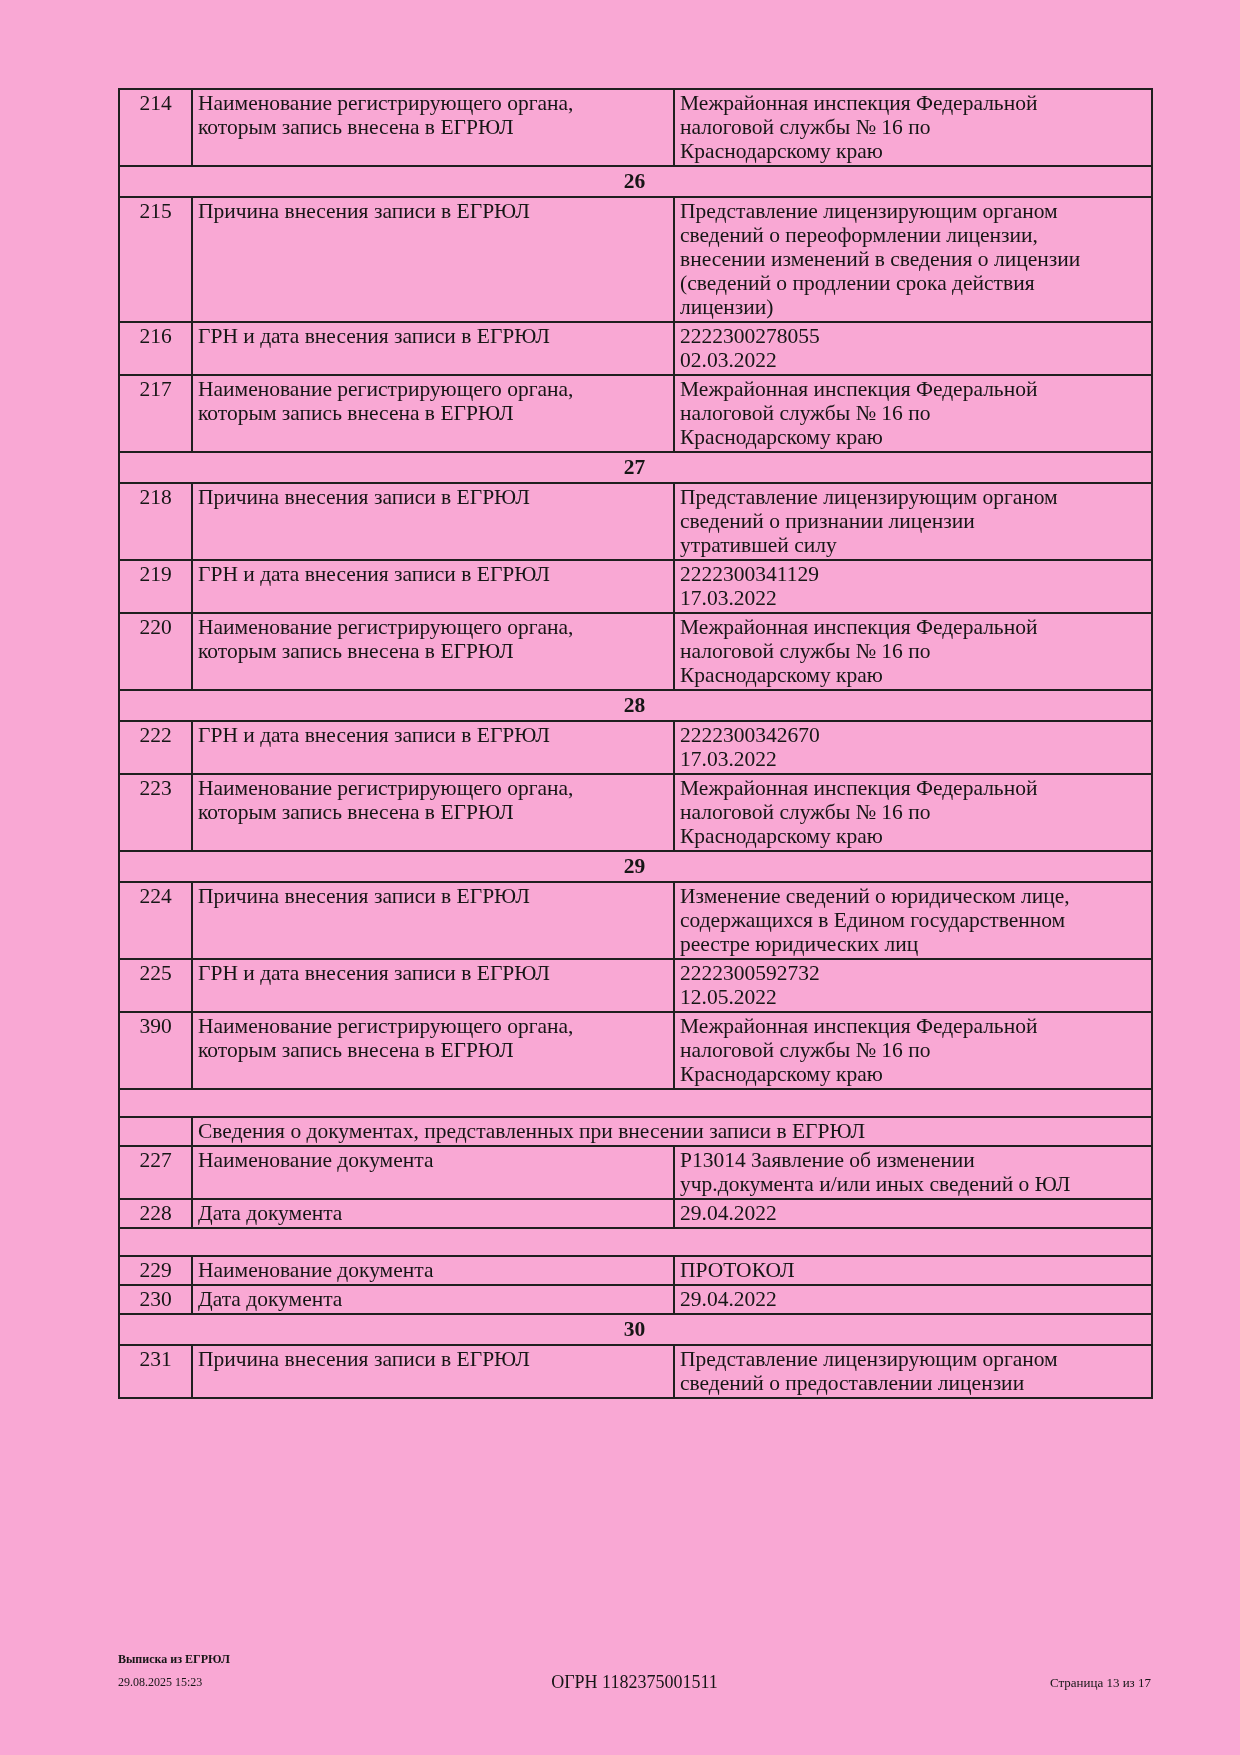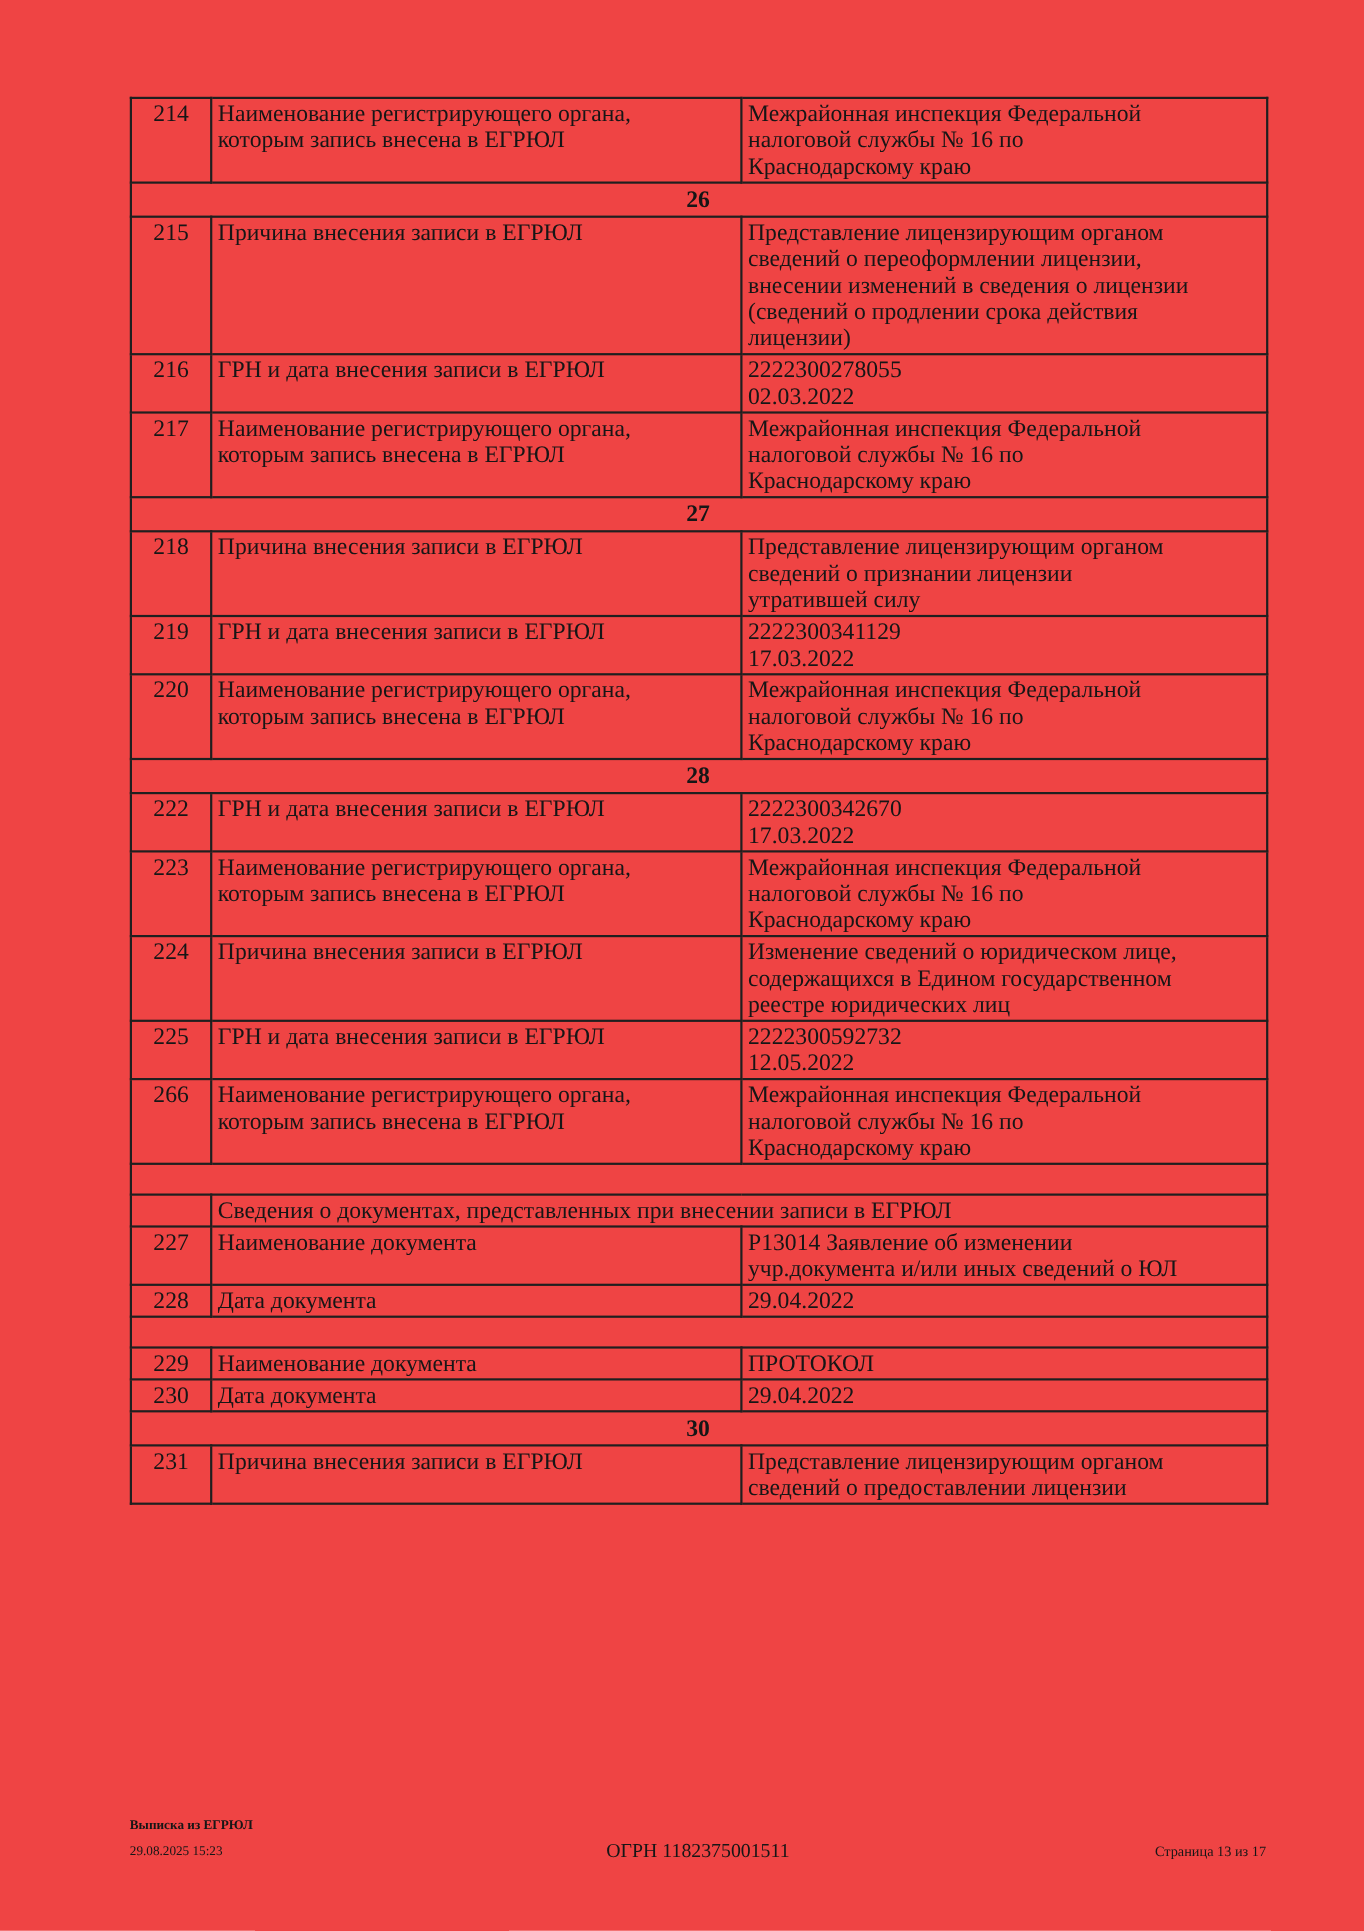--- a/index.html
+++ b/index.html
@@ -1,20 +1,20 @@
 <!DOCTYPE html>
 <html><head>
 <meta charset="utf-8">
 <style>
   html, body { margin: 0; padding: 0; }
   .page {
     position: relative;
     width: 1240px;
     height: 1755px;
-    background: #ef4444;
+    background: #f9a8d4;
     color: #161616;
     font-family: "Liberation Serif", serif;
     overflow: hidden;
   }
   table.egrul {
     position: absolute;
     left: 118px;
     top: 88px;
     width: 1033px;
     border-collapse: collapse;
@@ -156,34 +156,37 @@
         </tr>
         <tr>
           <td class="num">223</td>
           <td class="label">Наименование регистрирующего органа,
 которым запись внесена в ЕГРЮЛ</td>
           <td class="value">Межрайонная инспекция Федеральной
 налоговой службы № 16 по
 Краснодарскому краю</td>
         </tr>
         <tr>
+          <td class="section" colspan="3">29</td>
+        </tr>
+        <tr>
           <td class="num">224</td>
           <td class="label">Причина внесения записи в ЕГРЮЛ</td>
           <td class="value">Изменение сведений о юридическом лице,
 содержащихся в Едином государственном
 реестре юридических лиц</td>
         </tr>
         <tr>
           <td class="num">225</td>
           <td class="label">ГРН и дата внесения записи в ЕГРЮЛ</td>
           <td class="value">2222300592732
 12.05.2022</td>
         </tr>
         <tr>
-          <td class="num">266</td>
+          <td class="num">390</td>
           <td class="label">Наименование регистрирующего органа,
 которым запись внесена в ЕГРЮЛ</td>
           <td class="value">Межрайонная инспекция Федеральной
 налоговой службы № 16 по
 Краснодарскому краю</td>
         </tr>
         <tr>
           <td class="spacer" colspan="3"></td>
         </tr>
         <tr>

